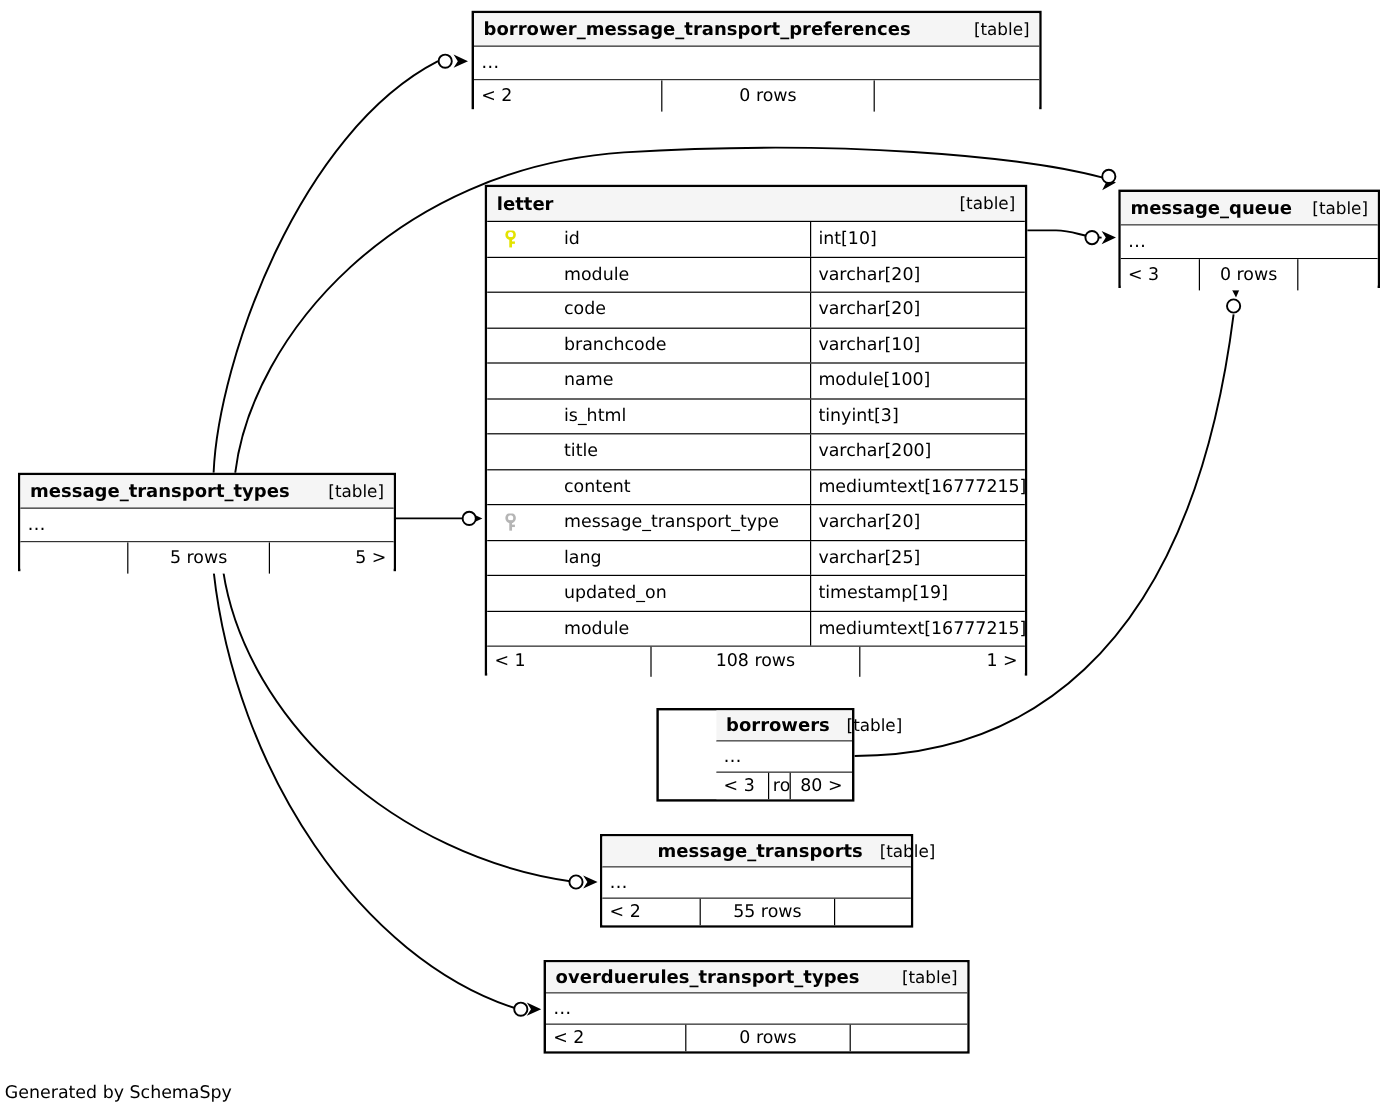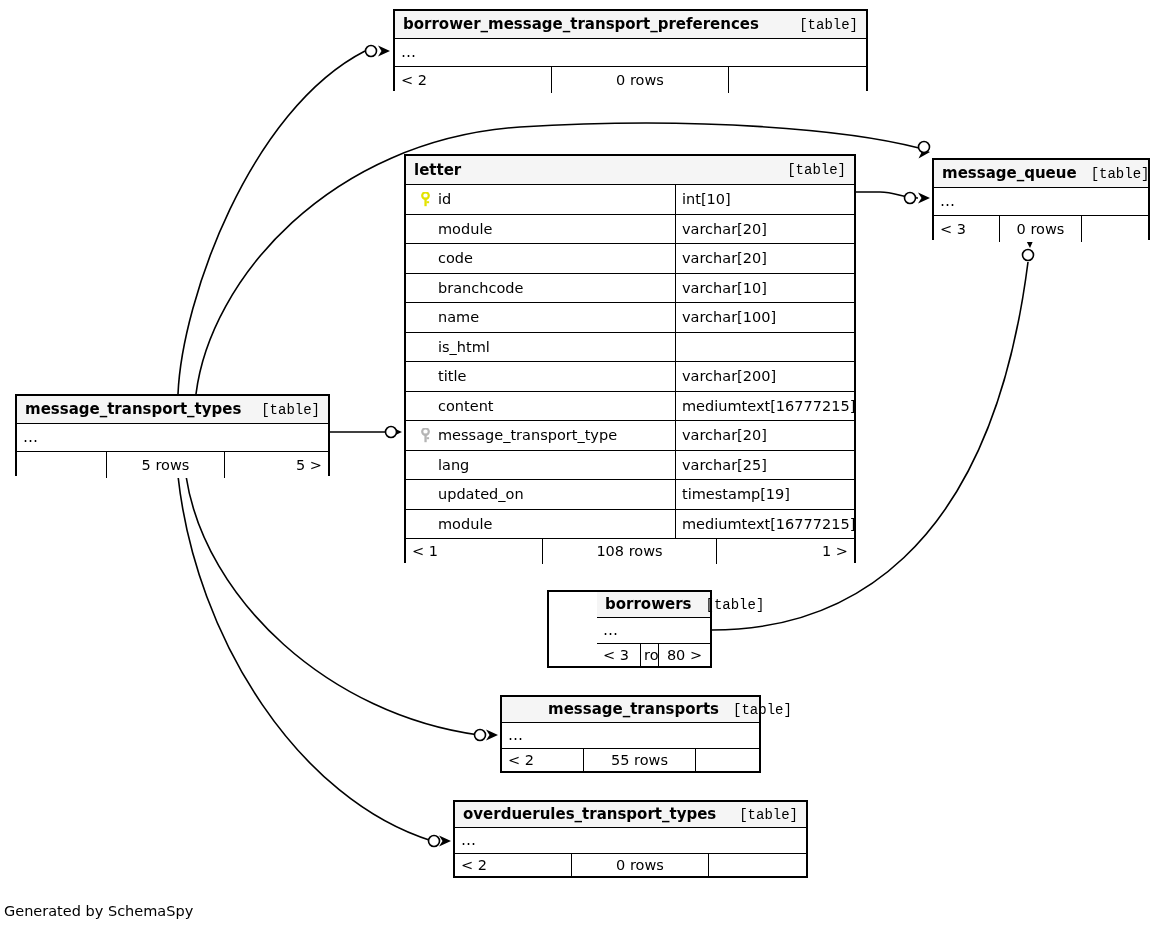--- a/index.html
+++ b/index.html
@@ -50,21 +50,20 @@
     white-space: nowrap;
   }
   .tbl-title .tname {
     font-weight: bold;
     font-size: 15px;
   }
   .tbl-title .ttype {
     font-size: 14px;
     font-weight: normal;
     padding-left: 14px;
-    font-family: Liberation Mono, monospace;
   }
   .tbl-ellipsis {
     box-sizing: border-box;
     height: 28px;
     display: flex;
     align-items: center;
     padding: 0 6px;
     font-size: 15px;
     border-bottom: 1px solid #000000;
     background: #ffffff;
@@ -118,21 +117,21 @@
     white-space: nowrap;
     font-size: 14.5px;
   }
   .keyslot {
     flex: 0 0 22px;
     display: flex;
     align-items: center;
     justify-content: center;
   }
   .key-ico { display: block; }
-  .col-label { padding-left: 2px; }
+  .col-label { padding-left: 2px; margin-left: 32px; }
 
   #footer-note {
     position: absolute;
     left: 4px;
     top: 903px;
     font-size: 14.5px;
     color: #000000;
     white-space: nowrap;
   }
 </style>
@@ -243,28 +242,29 @@
           <span class="col-label">branchcode</span>
         </div>
         <div class="col-type">varchar[10]</div>
       </div>
 
       <div class="col-row">
         <div class="col-name">
           <span class="keyslot"></span>
           <span class="col-label">name</span>
         </div>
-        <div class="col-type">varchar[100]</div>
+        <div class="col-type">module[100]</div>
       </div>
 
       <div class="col-row">
         <div class="col-name">
           <span class="keyslot"></span>
           <span class="col-label">is_html</span>
         </div>
+        <div class="col-type">tinyint[3]</div>
       </div>
 
       <div class="col-row">
         <div class="col-name">
           <span class="keyslot"></span>
           <span class="col-label">title</span>
         </div>
         <div class="col-type">varchar[200]</div>
       </div>
 

